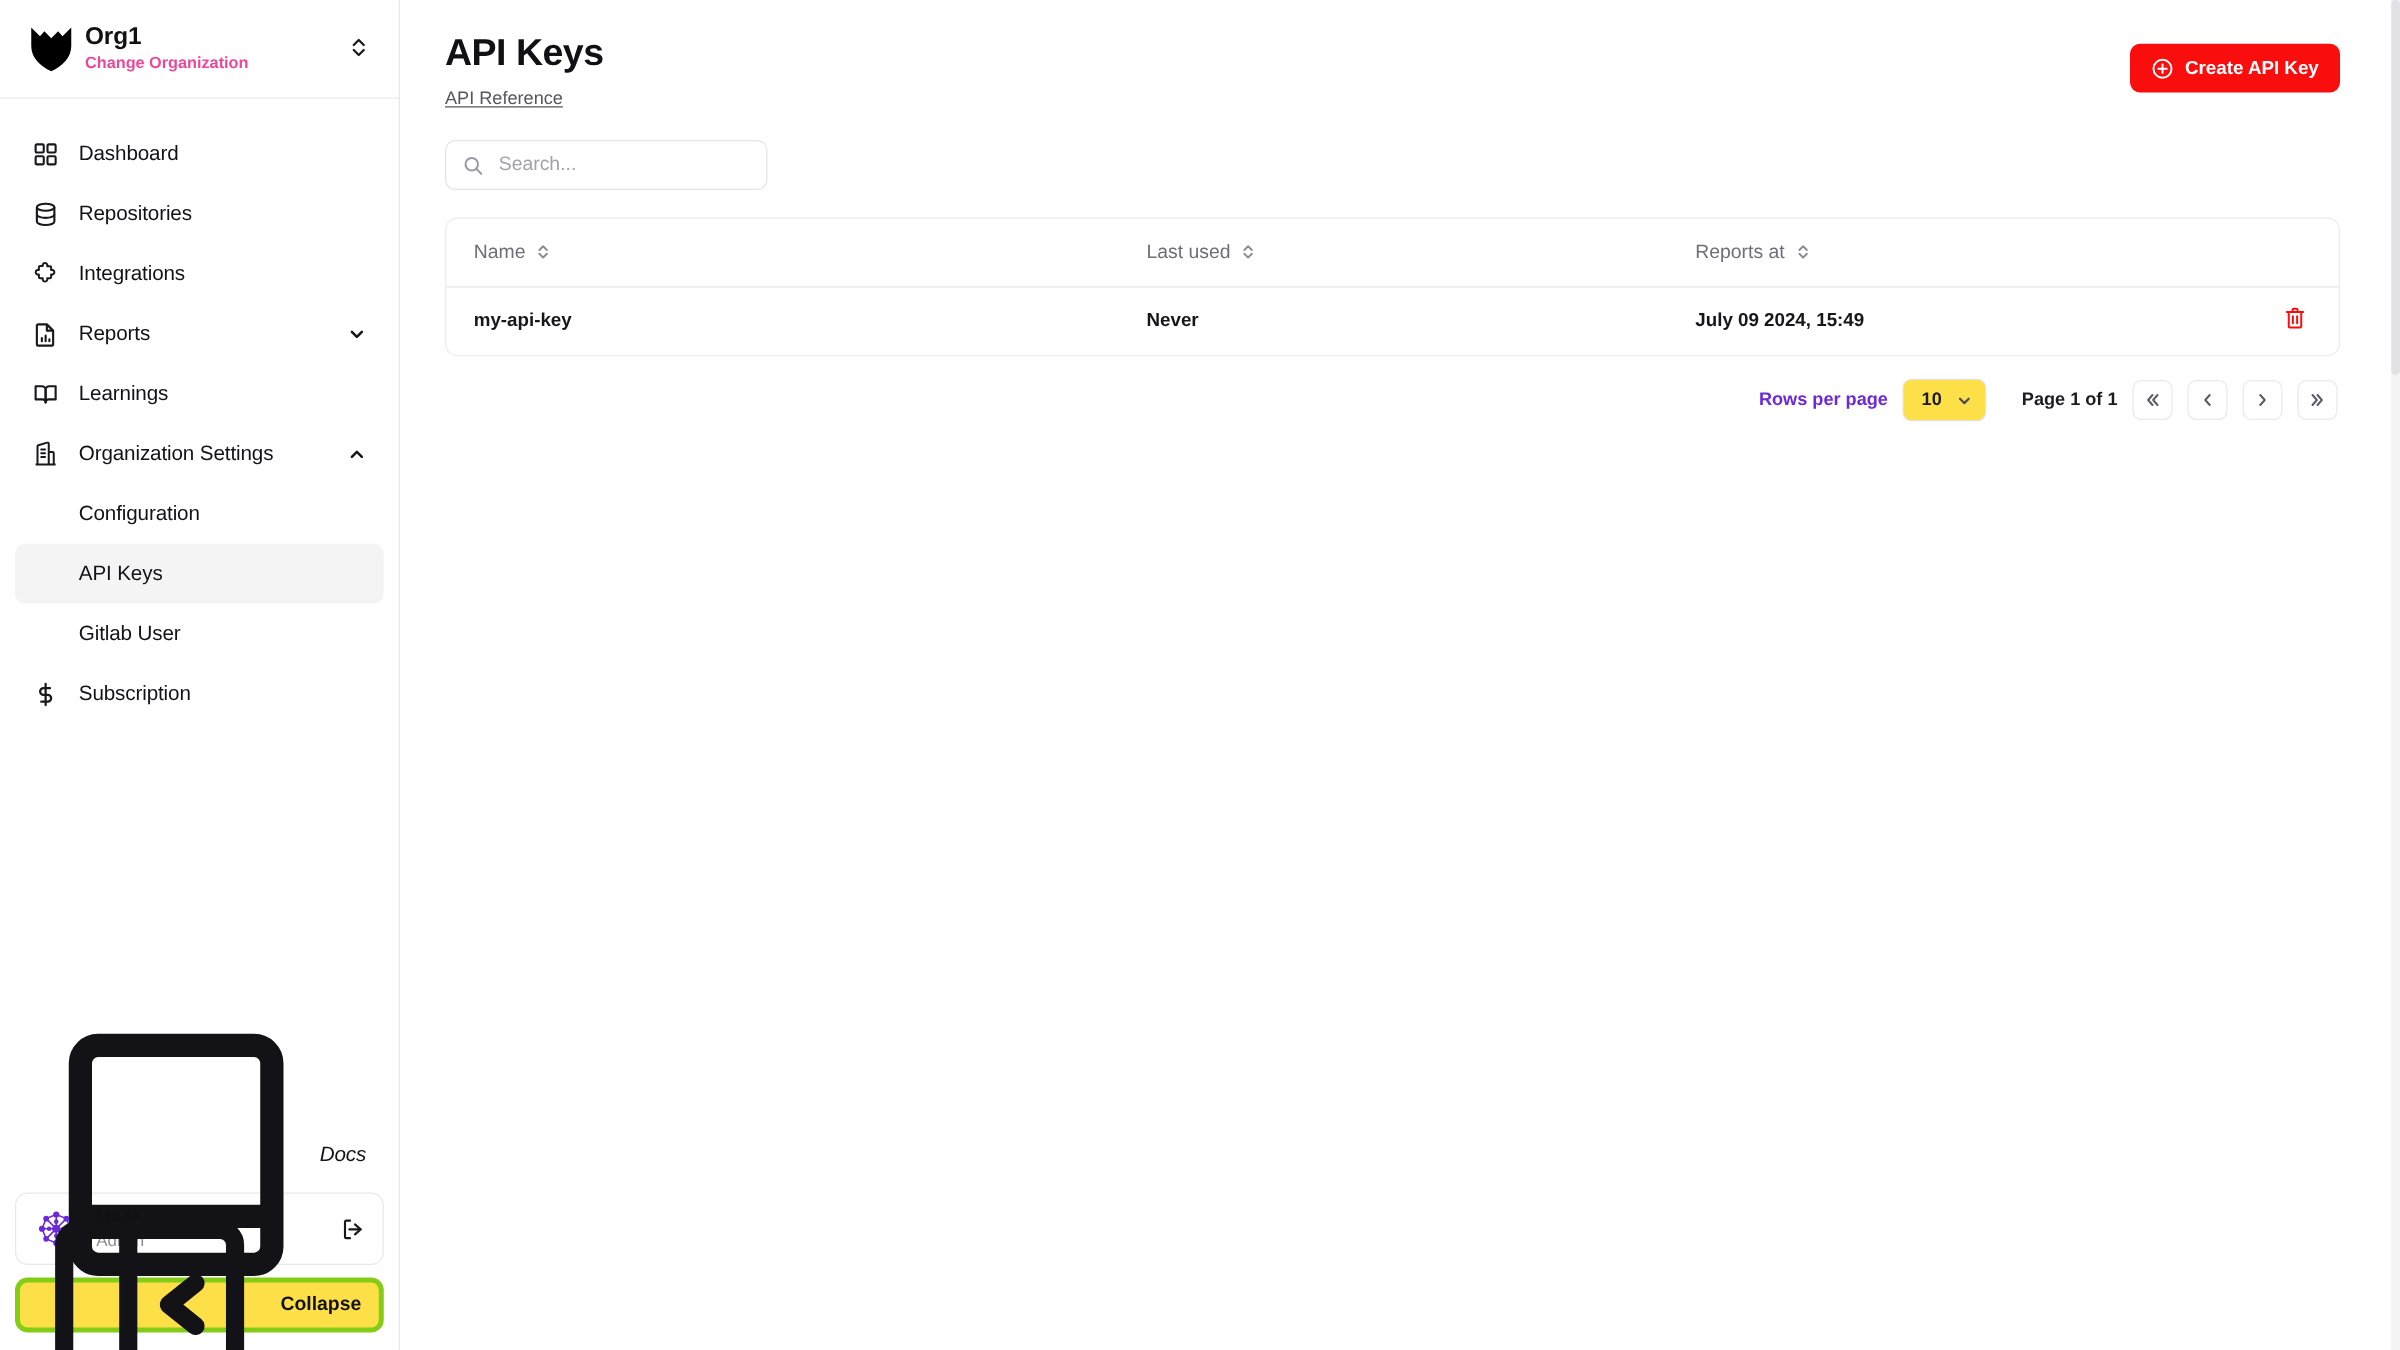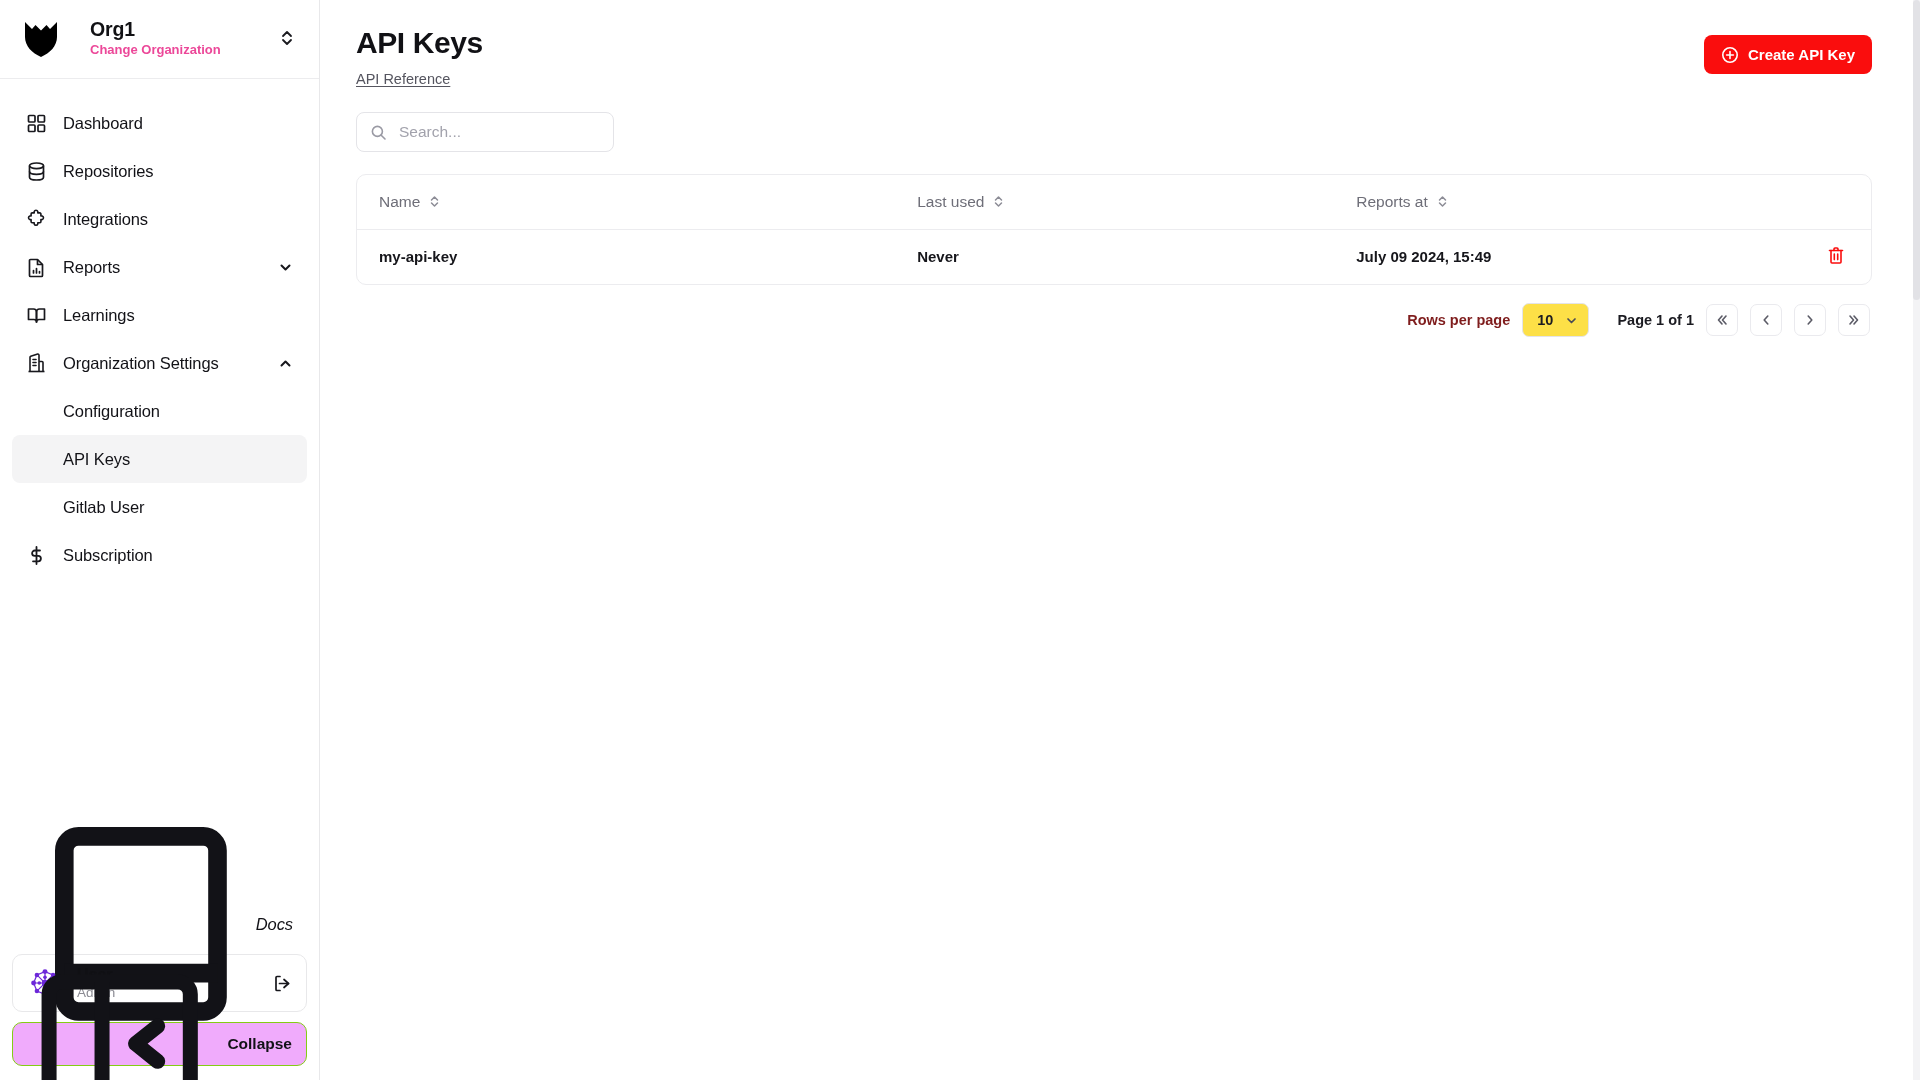--- a/index.html
+++ b/index.html
@@ -21,21 +21,21 @@
     border-right: 1px solid #e8e8ea;
     display: flex;
     flex-direction: column;
     flex: 0 0 320px;
     position: relative;
   }
   .org-header {
     display: flex;
     align-items: center;
     padding: 18px 22px 20px 22px;
-    gap: 30px;
+    gap: 8px;
     border-bottom: 1px solid #ececee;
     cursor: pointer;
   }
   .org-logo { width: 38px; height: 40px; flex: 0 0 38px; display:block; }
   .org-text { flex: 1; min-width: 0; }
   .org-name {
     font-size: 19.5px; font-weight: 700; color: #111114;
     line-height: 1.15; letter-spacing: -0.1px;
   }
   .org-sub {
@@ -81,23 +81,23 @@
     padding: 9px 13px; margin-top: 6px; cursor: pointer;
     background: #fff;
   }
   .avatar { width: 38px; height: 38px; flex: 0 0 38px; }
   .user-meta { flex: 1; min-width: 0; }
   .user-name { font-size: 16px; font-weight: 700; color: #101014; line-height: 1.2; }
   .user-role { font-size: 13.5px; color: #8b8b93; font-weight: 500; margin-top: 1px; line-height: 1.2; }
   .logout-ic { width: 21px; height: 21px; flex: 0 0 21px; color: #17171c; }
   .collapse-btn {
     display: flex; align-items: center; gap: 15px;
-    border: 1px solid #84cc16; border-radius: 10px;
+    border: 4px solid #84cc16; border-radius: 10px;
     height: 44px; padding: 0 14px; margin-top: 10px;
-    cursor: pointer; background: #f0abfc; color: #121217;
+    cursor: pointer; background: #fde047; color: #121217;
   }
   .collapse-label { font-size: 15.5px; font-weight: 600; }
 
   
   .main {
     flex: 1 1 auto; height: 1080px; background: #ffffff;
     padding: 26px 48px 0 36px; position: relative; overflow: hidden;
   }
   .page-head { display: flex; align-items: flex-start; }
   .head-left { flex: 1; }
@@ -158,21 +158,21 @@
   .col-name { width: 37%; padding-left: 22px !important; }
   .col-last { width: 29%; }
   .col-created { width: 27%; }
   .col-act { width: 7%; text-align: right; padding-right: 26px !important; }
   .trash { width: 18px; height: 19px; color: #fa0d0d; cursor: pointer; }
 
   .pager {
     display: flex; align-items: center; justify-content: flex-end;
     gap: 12px; margin-top: 18px; padding-right: 2px;
   }
-  .pager-label { font-size: 14.5px; font-weight: 600; color: #7f1d1d; }
+  .pager-label { font-size: 14.5px; font-weight: 600; color: #6d28d9; }
   .rows-select {
     display: inline-flex; align-items: center; gap: 12px;
     border: 1px solid #e4e4e8; border-radius: 7px;
     height: 34px; padding: 0 10px 0 14px; cursor: pointer; background: #fde047;
   }
   .rows-value { font-size: 14.5px; font-weight: 600; color: #1b1b21; }
   .rows-select .dchev { width: 13px; height: 13px; color: #4a4a55; }
   .page-indicator { font-size: 14.5px; font-weight: 600; color: #1b1b21; margin-left: 16px; }
   .pg-btn {
     width: 32px; height: 32px;

